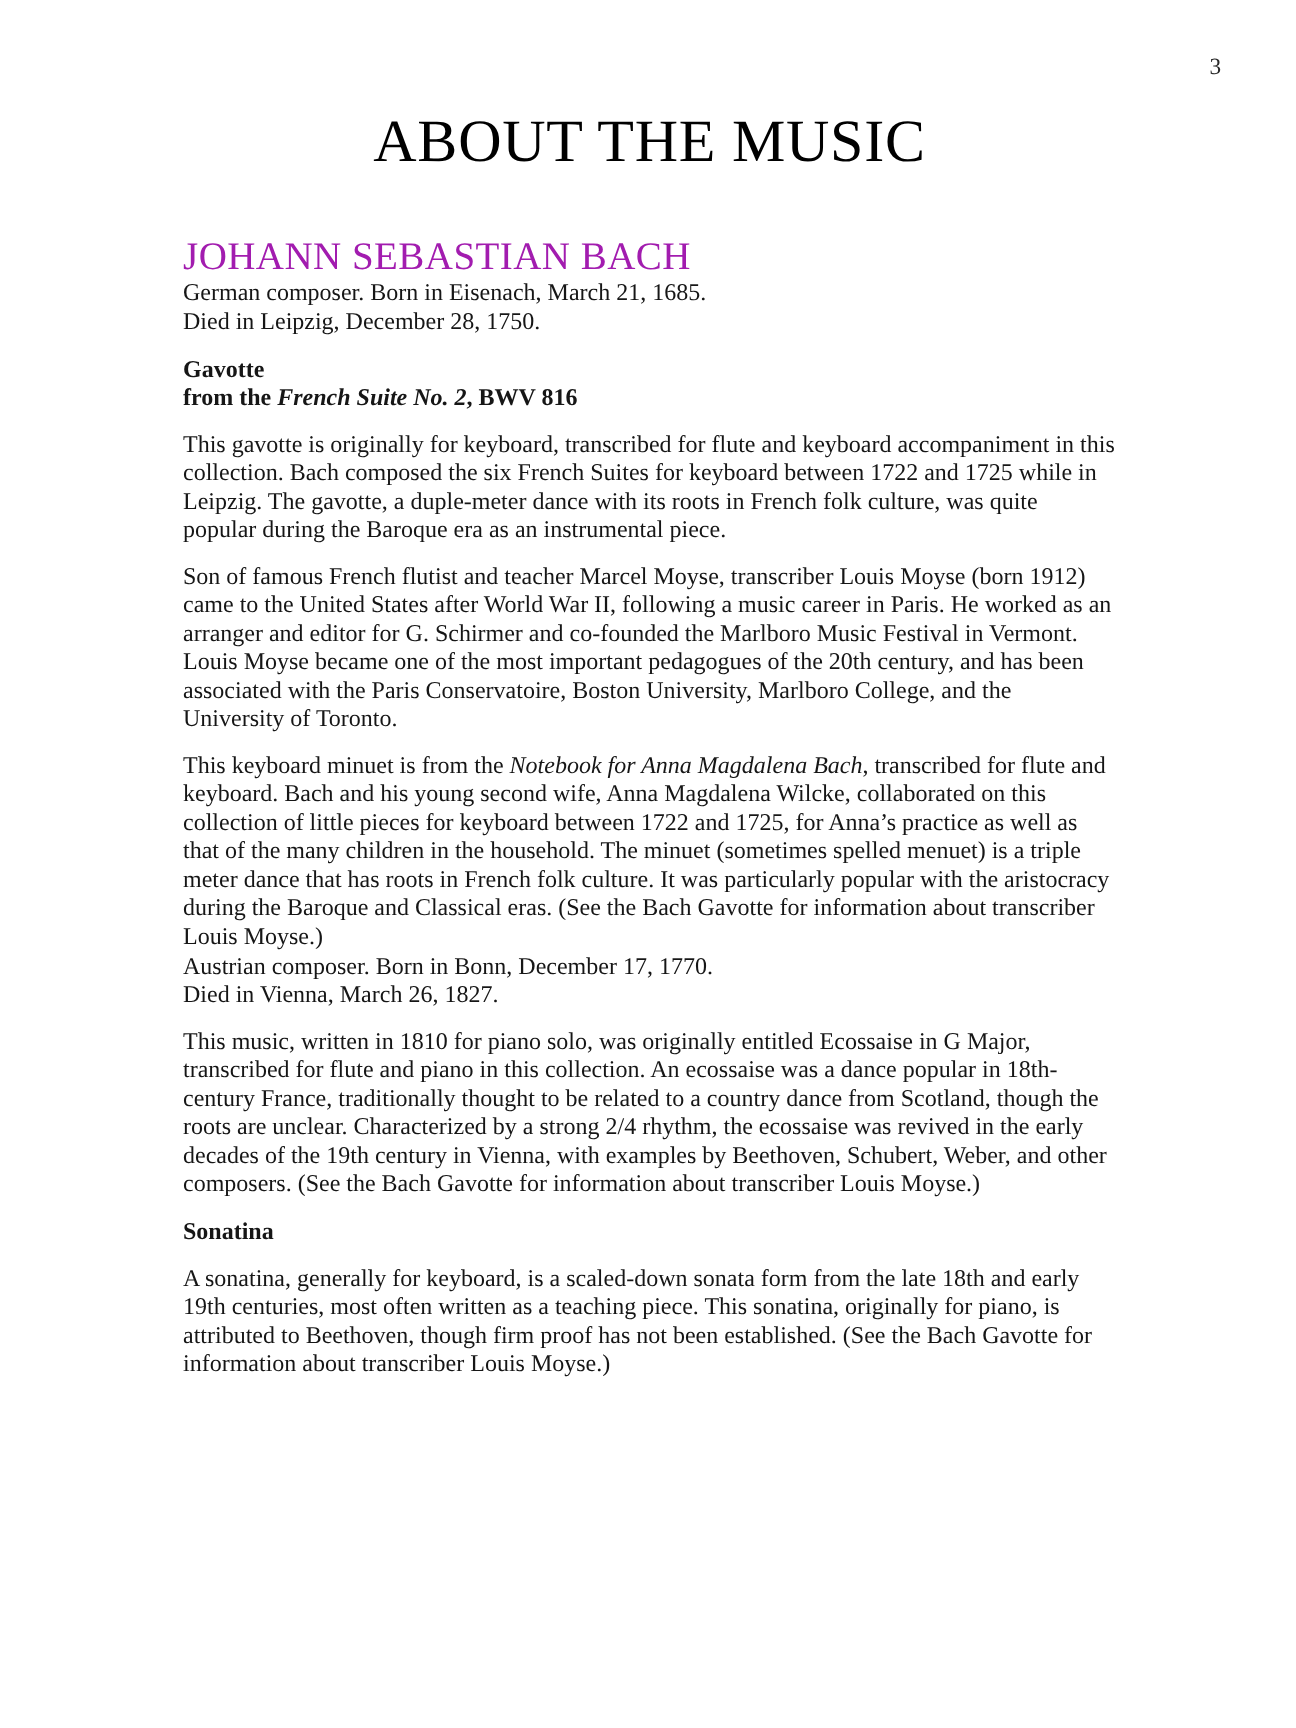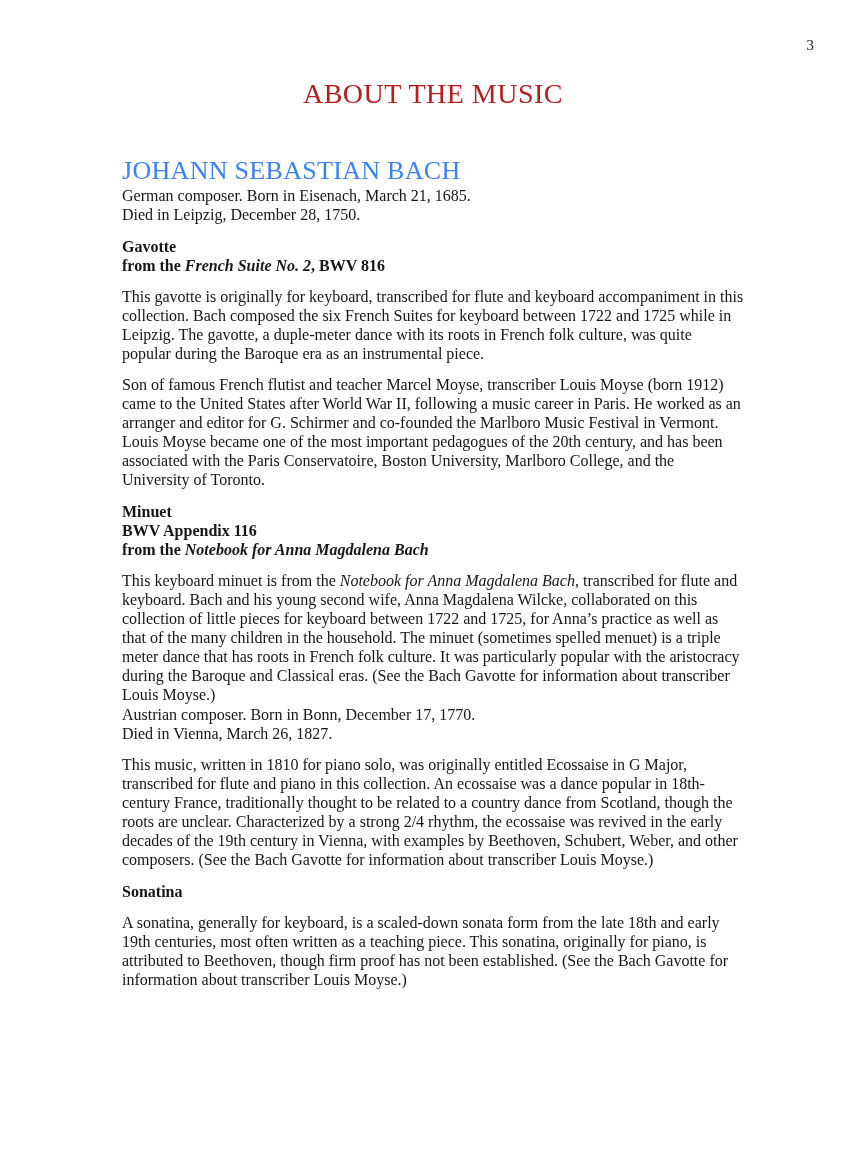--- a/index.html
+++ b/index.html
@@ -15,32 +15,32 @@
   .page-number {
     position: absolute; top: 36px; right: 50px;
     font-size: 15.5px; color: #2a2a2a;
   }
   .content {
     width: 622px;
     margin-left: 122px;
     padding-top: 72px;
   }
   .doc-title {
-    font-size: 28px;
+    font-size: 40px;
     font-weight: normal;
-    color: #b91c1c;
+    color: #000000;
     text-align: center;
     letter-spacing: 0.5px;
     margin: 0 0 0 0;
     line-height: 44px;
   }
   .composer-name {
     font-size: 26px;
     font-weight: normal;
-    color: #3b82f6;
+    color: #a21caf;
     letter-spacing: 0.3px;
     margin: 0;
     line-height: 29px;
   }
   .composer-1 { margin-top: 40px; }
   .composer-2 { margin-top: 31px; }
   p { margin: 0; font-size: 16px; line-height: 19px; }
   .bio { margin-top: 1px; }
   .piece-heading { margin-top: 13px; font-weight: bold; }
   .piece-heading em { font-style: italic; }
@@ -68,25 +68,20 @@
       <div>
         <p class="piece-heading">
           <span>Gavotte</span><br>
           <span>from the </span><em>French Suite No. 2</em><span>, BWV 816</span>
         </p>
         <p class="body-para">This gavotte is originally for keyboard, transcribed for flute and keyboard accompaniment in this collection. Bach composed the six French Suites for keyboard between 1722 and 1725 while in Leipzig. The gavotte, a duple-meter dance with its roots in French folk culture, was quite popular during the Baroque era as an instrumental piece.</p>
         <p class="body-para">Son of famous French flutist and teacher Marcel Moyse, transcriber Louis Moyse (born 1912) came to the United States after World War II, following a music career in Paris. He worked as an arranger and editor for G. Schirmer and co-founded the Marlboro Music Festival in Vermont. Louis Moyse became one of the most important pedagogues of the 20th century, and has been associated with the Paris Conservatoire, Boston University, Marlboro College, and the University of Toronto.</p>
       </div>
 
       <div>
-        <p class="piece-heading">
-          <span>Minuet</span><br>
-          <span>BWV Appendix 116</span><br>
-          <span>from the </span><em>Notebook for Anna Magdalena Bach</em><span></span>
-        </p>
         <p class="body-para">
           <span>This keyboard minuet is from the </span><em>Notebook for Anna Magdalena Bach</em><span>, transcribed for flute and keyboard. Bach and his young second wife, Anna Magdalena Wilcke, collaborated on this collection of little pieces for keyboard between 1722 and 1725, for Anna’s practice as well as that of the many children in the household. The minuet (sometimes spelled menuet) is a triple meter dance that has roots in French folk culture. It was particularly popular with the aristocracy during the Baroque and Classical eras. (See the Bach Gavotte for information about transcriber Louis Moyse.)</span>
         </p>
       </div>
     </section>
 
     <section>
       <p class="bio">
         <span>Austrian composer. Born in Bonn, December 17, 1770.</span><br>
         <span>Died in Vienna, March 26, 1827.</span>

